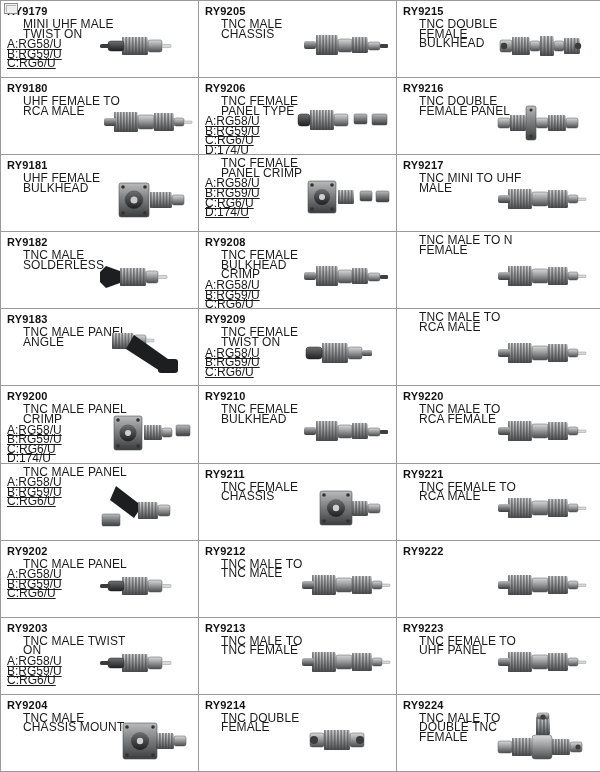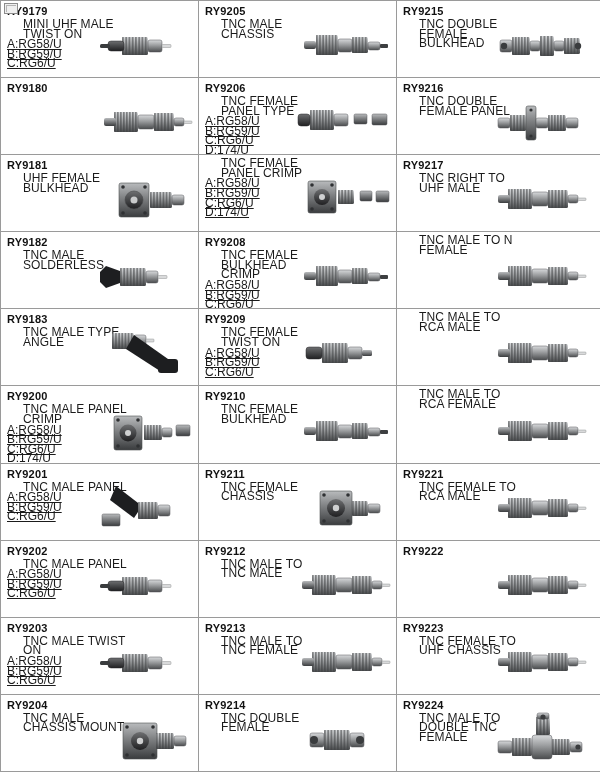--- a/index.html
+++ b/index.html
@@ -134,20 +134,21 @@
             <rect x="46.8" y="20" width="1.8" height="18" fill="#3e4042" opacity="0.55"></rect>
             <rect x="50" y="23" width="14" height="12" rx="2" fill="url(#gm)" stroke="#54565a" stroke-width="0.5"></rect>
             <rect x="10" y="24" width="16" height="10" rx="3" fill="url(#gk)" stroke="#2a2b2d" stroke-width="0.5"></rect>
             <rect x="2" y="27" width="10" height="4" rx="1.5" fill="#3a3c3e"></rect>
             <rect x="64" y="27.5" width="9" height="3" rx="0.8" fill="#d9dadb" stroke="#7b7d7f" stroke-width="0.4"></rect>
           </svg>
         </div>
       </div>
       <div class="cell">
         <div class="code">RY9180</div>
+        <div class="desc">UHF FEMALE TO RCA MALE</div>
         <div class="art">
           <svg viewBox="0 0 96 58" preserveAspectRatio="xMidYMid meet">
             <defs>
               <linearGradient id="gm" x1="0" y1="0" x2="0" y2="1">
                 <stop offset="0%" stop-color="#d7d9db"></stop>
                 <stop offset="45%" stop-color="#9a9c9e"></stop>
                 <stop offset="100%" stop-color="#4a4c4e"></stop>
               </linearGradient>
               <linearGradient id="gd" x1="0" y1="0" x2="0" y2="1">
                 <stop offset="0%" stop-color="#b9bbbd"></stop>
@@ -256,21 +257,21 @@
             <rect x="41.5" y="20" width="1.8" height="18" fill="#3e4042" opacity="0.55"></rect>
             <rect x="44.8" y="20" width="1.8" height="18" fill="#3e4042" opacity="0.55"></rect>
             <rect x="48" y="23" width="12" height="12" rx="2" fill="url(#gm)" stroke="#54565a" stroke-width="0.5"></rect>
             <path d="M22 23 L8 18 L2 24 L2 34 L8 40 L22 35 Z" fill="#1d1e20"></path>
             <rect x="60" y="27.5" width="9" height="3" rx="0.8" fill="#d9dadb" stroke="#7b7d7f" stroke-width="0.4"></rect>
           </svg>
         </div>
       </div>
       <div class="cell">
         <div class="code">RY9183</div>
-        <div class="desc">TNC MALE TYPE ANGLE</div>
+        <div class="desc">TNC MALE PANEL ANGLE</div>
         <div class="art">
           <svg viewBox="0 0 96 58" preserveAspectRatio="xMidYMid meet">
             <defs>
               <linearGradient id="gm" x1="0" y1="0" x2="0" y2="1">
                 <stop offset="0%" stop-color="#d7d9db"></stop>
                 <stop offset="45%" stop-color="#9a9c9e"></stop>
                 <stop offset="100%" stop-color="#4a4c4e"></stop>
               </linearGradient>
               <linearGradient id="gd" x1="0" y1="0" x2="0" y2="1">
                 <stop offset="0%" stop-color="#b9bbbd"></stop>
@@ -339,21 +340,20 @@
             <rect x="52.0" y="22" width="1.7" height="15" fill="#3e4042" opacity="0.55"></rect>
             <rect x="55.0" y="22" width="1.7" height="15" fill="#3e4042" opacity="0.55"></rect>
             <rect x="58.0" y="22" width="1.7" height="15" fill="#3e4042" opacity="0.55"></rect>
             <rect x="61.0" y="22" width="1.7" height="15" fill="#3e4042" opacity="0.55"></rect>
             <rect x="64" y="25" width="10" height="9" rx="2" fill="url(#gm)" stroke="#54565a" stroke-width="0.5"></rect>
             <rect x="78" y="22" width="14" height="11" rx="1.5" fill="url(#gd)" stroke="#55575a" stroke-width="0.5"></rect>
           </svg>
         </div>
       </div>
       <div class="cell">
-        <div class="code">RY9201</div>
         <div class="desc">TNC MALE PANEL</div>
         <div class="specs">
           <div>A:RG58/U</div>
           <div>B:RG59/U</div>
           <div>C:RG6/U</div>
         </div>
         <div class="art">
           <svg viewBox="0 0 96 58" preserveAspectRatio="xMidYMid meet">
             <defs>
               <linearGradient id="gm" x1="0" y1="0" x2="0" y2="1">
@@ -1034,21 +1034,21 @@
             <rect x="62.0" y="21" width="1.7" height="16" fill="#3e4042" opacity="0.55"></rect>
             <rect x="65.0" y="21" width="1.7" height="16" fill="#3e4042" opacity="0.55"></rect>
             <rect x="68.0" y="21" width="1.7" height="16" fill="#3e4042" opacity="0.55"></rect>
             <rect x="71.0" y="21" width="1.7" height="16" fill="#3e4042" opacity="0.55"></rect>
             <rect x="74" y="24" width="12" height="10" rx="2" fill="url(#gm)" stroke="#54565a" stroke-width="0.5"></rect>
           </svg>
         </div>
       </div>
       <div class="cell">
         <div class="code">RY9217</div>
-        <div class="desc">TNC RIGHT TO UHF MALE</div>
+        <div class="desc">TNC MINI TO UHF MALE</div>
         <div class="art">
           <svg viewBox="0 0 96 58" preserveAspectRatio="xMidYMid meet">
             <defs>
               <linearGradient id="gm" x1="0" y1="0" x2="0" y2="1">
                 <stop offset="0%" stop-color="#d7d9db"></stop>
                 <stop offset="45%" stop-color="#9a9c9e"></stop>
                 <stop offset="100%" stop-color="#4a4c4e"></stop>
               </linearGradient>
               <linearGradient id="gd" x1="0" y1="0" x2="0" y2="1">
                 <stop offset="0%" stop-color="#b9bbbd"></stop>
@@ -1166,20 +1166,21 @@
             <rect x="66.0" y="19" width="1.8" height="18" fill="#3e4042" opacity="0.55"></rect>
             <rect x="69.3" y="19" width="1.8" height="18" fill="#3e4042" opacity="0.55"></rect>
             <rect x="72.7" y="19" width="1.8" height="18" fill="#3e4042" opacity="0.55"></rect>
             <rect x="76" y="24" width="10" height="8" rx="2" fill="url(#gm)" stroke="#54565a" stroke-width="0.5"></rect>
             <rect x="86" y="27" width="8" height="2.5" rx="0.8" fill="#d9dadb" stroke="#7b7d7f" stroke-width="0.4"></rect>
             <rect x="6" y="24" width="12" height="8" rx="2" fill="url(#gd)"></rect>
           </svg>
         </div>
       </div>
       <div class="cell">
+        <div class="code">RY9220</div>
         <div class="desc">TNC MALE TO RCA FEMALE</div>
         <div class="art">
           <svg viewBox="0 0 96 58" preserveAspectRatio="xMidYMid meet">
             <defs>
               <linearGradient id="gm" x1="0" y1="0" x2="0" y2="1">
                 <stop offset="0%" stop-color="#d7d9db"></stop>
                 <stop offset="45%" stop-color="#9a9c9e"></stop>
                 <stop offset="100%" stop-color="#4a4c4e"></stop>
               </linearGradient>
               <linearGradient id="gd" x1="0" y1="0" x2="0" y2="1">
@@ -1300,21 +1301,21 @@
             <rect x="69.3" y="19" width="1.8" height="18" fill="#3e4042" opacity="0.55"></rect>
             <rect x="72.7" y="19" width="1.8" height="18" fill="#3e4042" opacity="0.55"></rect>
             <rect x="76" y="24" width="10" height="8" rx="2" fill="url(#gm)" stroke="#54565a" stroke-width="0.5"></rect>
             <rect x="86" y="27" width="8" height="2.5" rx="0.8" fill="#d9dadb" stroke="#7b7d7f" stroke-width="0.4"></rect>
             <rect x="6" y="24" width="12" height="8" rx="2" fill="url(#gd)"></rect>
           </svg>
         </div>
       </div>
       <div class="cell">
         <div class="code">RY9223</div>
-        <div class="desc">TNC FEMALE TO UHF CHASSIS</div>
+        <div class="desc">TNC FEMALE TO UHF PANEL</div>
         <div class="art">
           <svg viewBox="0 0 96 58" preserveAspectRatio="xMidYMid meet">
             <defs>
               <linearGradient id="gm" x1="0" y1="0" x2="0" y2="1">
                 <stop offset="0%" stop-color="#d7d9db"></stop>
                 <stop offset="45%" stop-color="#9a9c9e"></stop>
                 <stop offset="100%" stop-color="#4a4c4e"></stop>
               </linearGradient>
               <linearGradient id="gd" x1="0" y1="0" x2="0" y2="1">
                 <stop offset="0%" stop-color="#b9bbbd"></stop>

